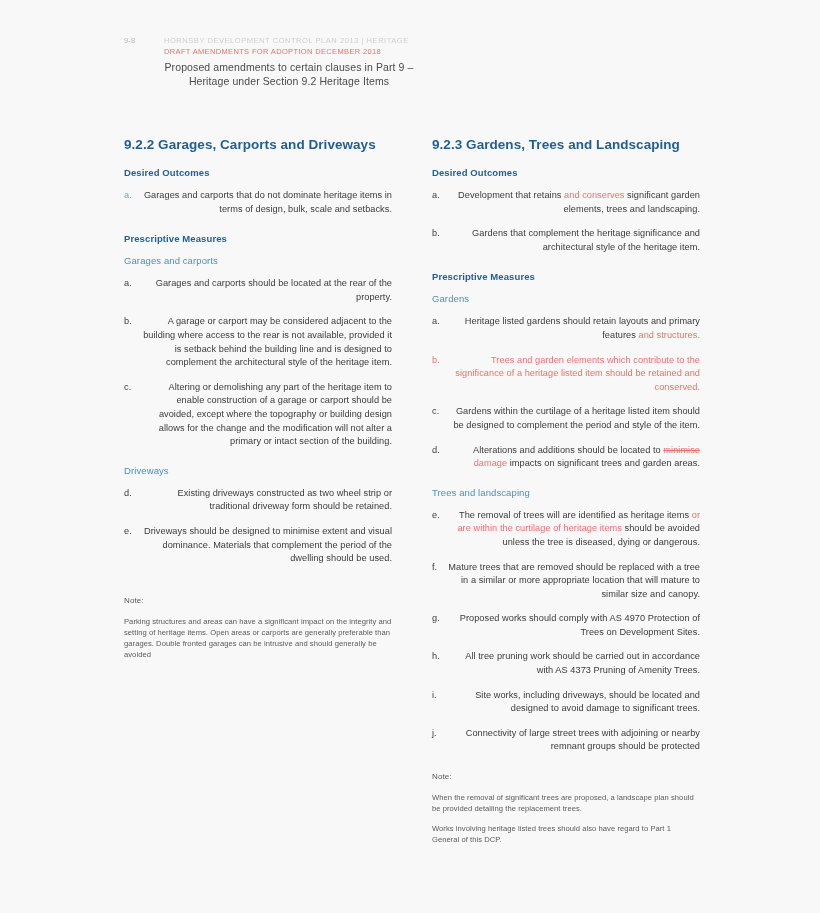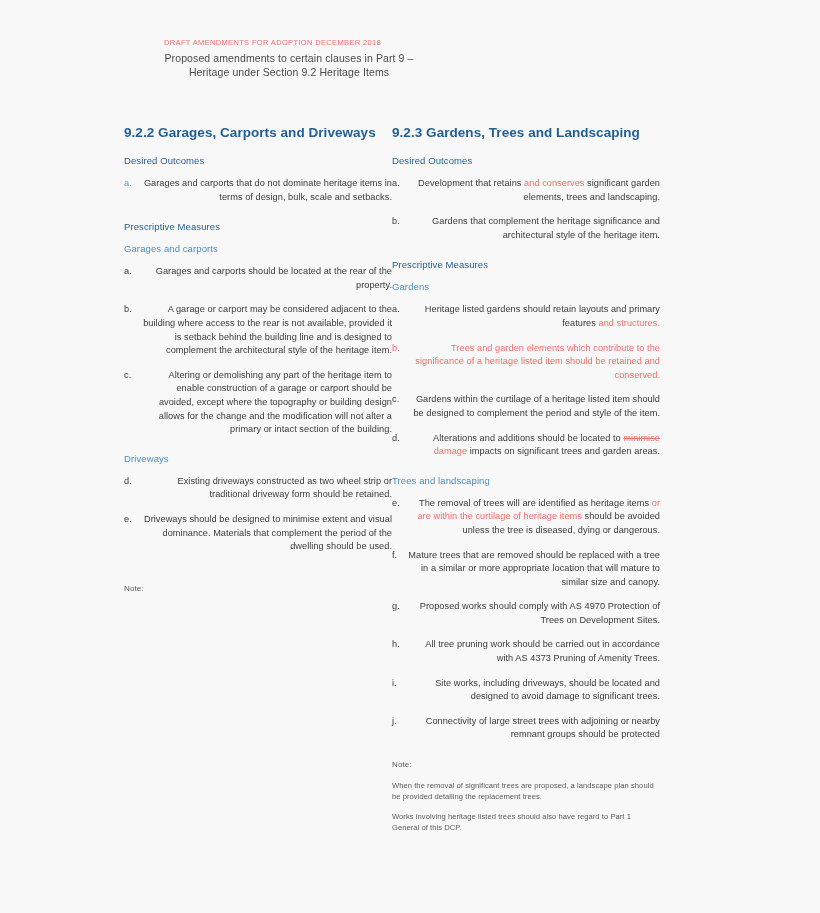--- a/index.html
+++ b/index.html
@@ -62,38 +62,39 @@
     color: #4a4a4a;
     letter-spacing: .1px;
     max-width: 330px;
     text-align: center;
   }
 
   
   .columns {
     position: absolute;
     left: 124px;
-    top: 124px;
+    top: 136px;
     width: 576px;
     display: flex;
+    gap: 40px;
   }
   .col { width: 268px; }
 
   
   h2.section-title {
     font-size: 13.5px;
     font-weight: bold;
     color: #1f5f96;
     margin: 0 0 14px 0;
     letter-spacing: .05px;
     line-height: 17px;
   }
   h3.block-title {
     font-size: 9.5px;
-    font-weight: normal;
+    font-weight: bold;
     color: #1f5f96;
     margin: 0 0 11px 0;
     letter-spacing: .1px;
   }
   h4.sub-title {
     font-size: 9.5px;
     font-weight: normal;
     color: #4a90c4;
     margin: 16px 0 11px 0;
     letter-spacing: .1px;
@@ -138,20 +139,24 @@
     margin-bottom: 9px;
   }
   .note-wrap.tight { margin-top: 18px; }
 </style>
 </head>
 <body>
 
 <div class="page">
 
   <div class="runhead">
+    <div class="runhead-row">
+      <span class="folio">9-8</span>
+      <span class="dcp-title">HORNSBY DEVELOPMENT CONTROL PLAN 2013 | HERITAGE</span>
+    </div>
     <div class="draft-line">DRAFT AMENDMENTS FOR ADOPTION DECEMBER 2018</div>
     <div class="doc-subject">
       <div>Proposed amendments to certain clauses in Part 9 –</div>
       <div>Heritage under Section 9.2 Heritage Items</div>
     </div>
   </div>
 
   <div class="columns">
 
     <div class="col">
@@ -190,20 +195,21 @@
           <span class="body">Existing driveways constructed as two wheel strip or traditional driveway form should be retained.</span>
         </div>
         <div class="item">
           <span class="marker">e.</span>
           <span class="body">Driveways should be designed to minimise extent and visual dominance. Materials that complement the period of the dwelling should be used.</span>
         </div>
       </div>
 
       <div class="note-wrap">
         <div class="note-label">Note:</div>
+        <div class="note-body">Parking structures and areas can have a significant impact on the integrity and setting of heritage items. Open areas or carports are generally preferable than garages. Double fronted garages can be intrusive and should generally be avoided</div>
       </div>
     </div>
 
     <div class="col">
       <h2 class="section-title">9.2.3 Gardens, Trees and Landscaping</h2>
 
       <h3 class="block-title">Desired Outcomes</h3>
       <div class="list">
         <div class="item">
           <span class="marker">a.</span>

